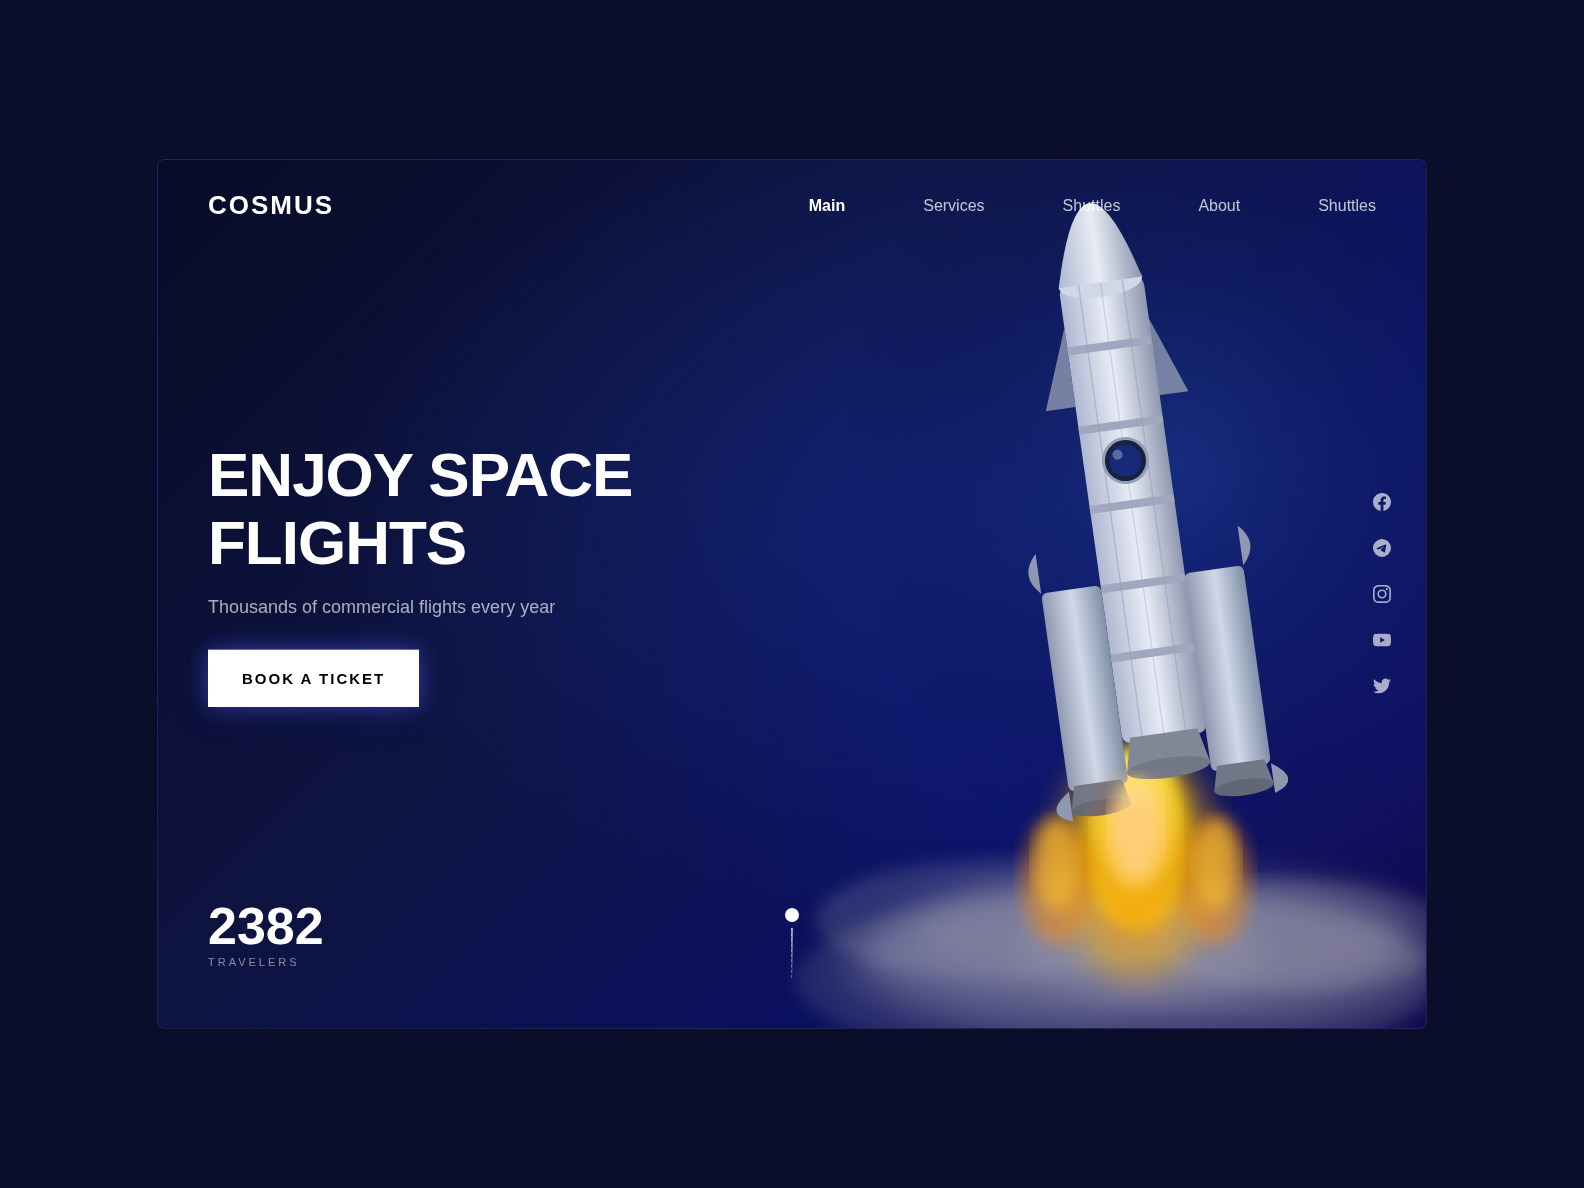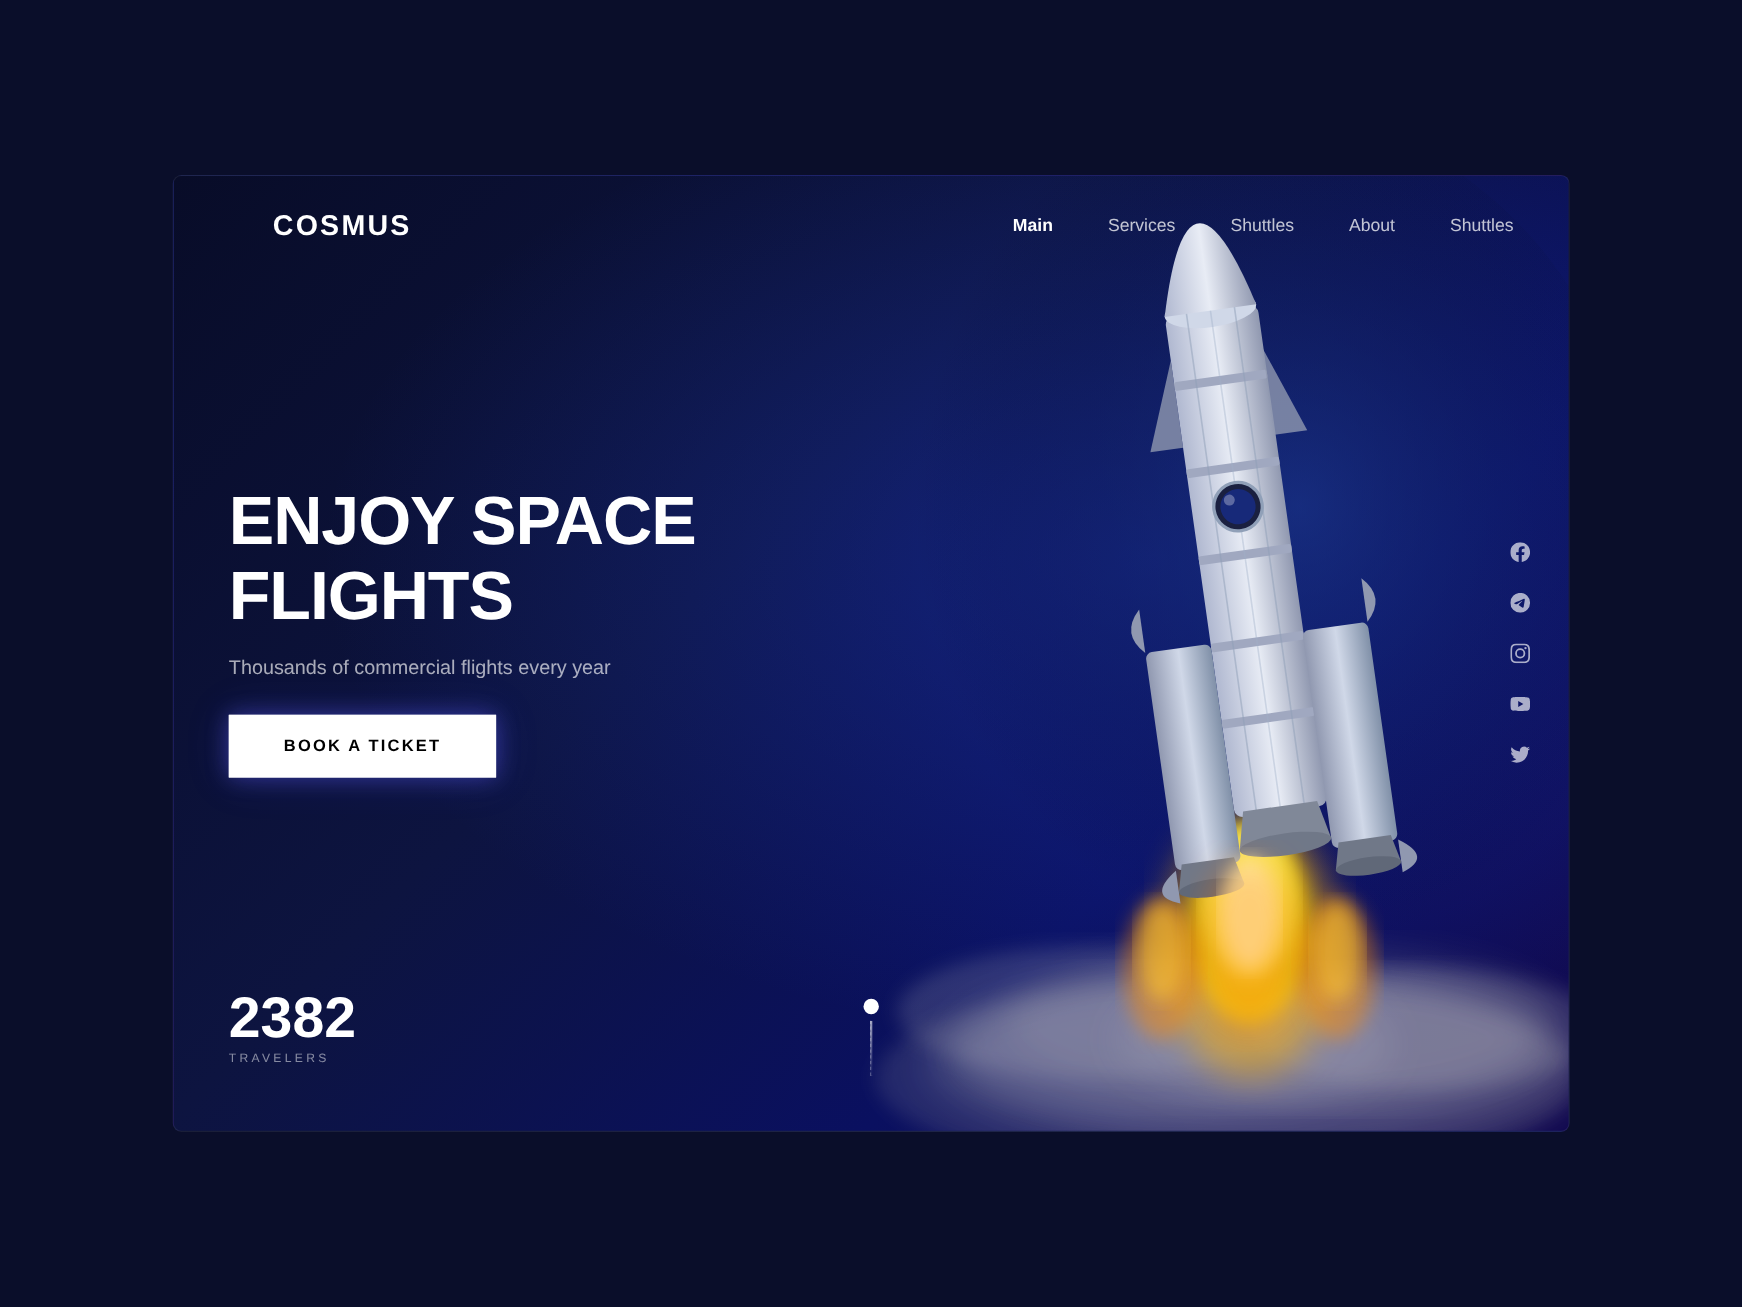--- a/index.html
+++ b/index.html
@@ -45,26 +45,25 @@
       z-index: 10;
     }
 
     .logo {
       color: #ffffff;
       font-size: 26px;
       font-weight: 700;
       letter-spacing: 2px;
       text-transform: uppercase;
       margin-right: auto;
-      margin-left: 40px;
     }
 
     .nav-links {
       display: flex;
-      gap: 50px;
+      gap: 78px;
       list-style: none;
       margin-left: 300px;
     }
 
     .nav-links li a {
       color: rgba(255,255,255,0.75);
       text-decoration: none;
       font-size: 16px;
       font-weight: 400;
       transition: color 0.2s;
@@ -99,21 +98,21 @@
 
     .hero-subtitle {
       color: rgba(255,255,255,0.65);
       font-size: 18px;
       font-weight: 400;
       margin-bottom: 32px;
     }
 
     .book-btn {
       display: inline-block;
-      padding: 18px 48px;
+      padding: 18px 32px;
       background: #ffffff;
       color: #000000;
       font-size: 15px;
       font-weight: 800;
       letter-spacing: 2px;
       text-transform: uppercase;
       text-decoration: none;
       cursor: pointer;
       border: 2px solid #ffffff;
       transition: background 0.2s;

